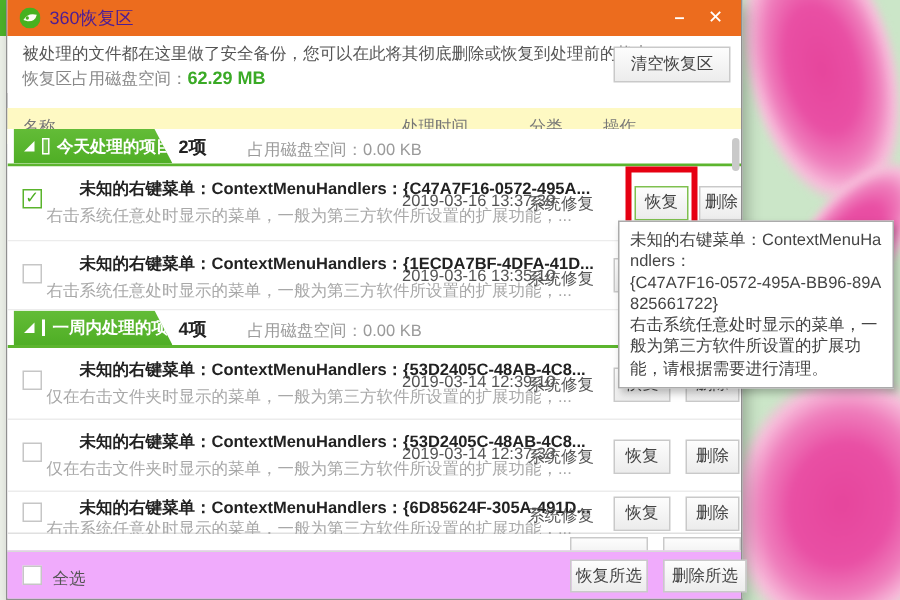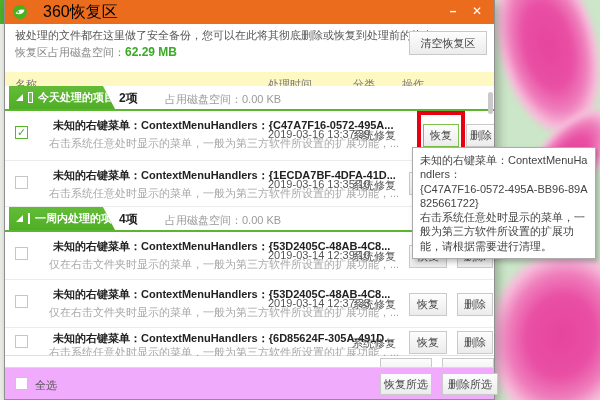--- a/index.html
+++ b/index.html
@@ -15,21 +15,21 @@
 
   .behind-strip { position:absolute; left:0; top:0; width:5px; height:400px; background:#eef2ea; }
   .behind-strip::before { content:""; position:absolute; left:0; top:0; width:5px; height:24px; background:#4db22a; }
 
   
   .window { position:absolute; left:4px; top:0; width:491px; height:400px; background:#fff;
     border:1px solid #8f8f8f; border-top:none; box-shadow:3px 4px 10px rgba(0,0,0,.28); z-index:2; }
 
   .titlebar { position:absolute; left:0; top:0; right:0; height:24px; background:#ec6c1e; display:flex; align-items:center; }
   .titlebar .logo { margin-left:8px; width:14px; height:14px; }
-  .titlebar .apptitle { margin-left:16px; color:#000000; font-size:16px; }
+  .titlebar .apptitle { margin-left:6px; color:#4c1d95; font-size:12px; }
   .winbtn { position:absolute; top:0; width:22px; height:22px; color:#fff; font-size:12px; text-align:center; line-height:22px; cursor:pointer; }
   .win-min { right:30px; font-weight:bold; }
   .win-close { right:6px; }
 
   .intro { position:absolute; left:0; top:24px; right:0; height:38px; background:#fff; }
   .intro .desc { position:absolute; left:10px; top:4px; font-size:11px; color:#555; }
   .intro .diskline { position:absolute; left:10px; top:21px; font-size:11px; color:#888; }
   .intro .diskline b { color:#3aaa26; font-size:12px; }
   .btn { border:1px solid #c9c9c9; background:linear-gradient(#fdfdfd,#ececec); color:#444;
     font-size:11px; text-align:center; cursor:pointer; font-family:inherit; }
@@ -51,21 +51,21 @@
   .gcb { width:11px; height:11px; border:1px solid #fff; background:rgba(255,255,255,.15); margin-right:5px; }
   .gtitle { font-size:11px; font-weight:bold; white-space:nowrap; }
   .gcount { position:absolute; left:114px; top:4px; font-size:12px; font-weight:bold; color:#222; }
   .gdisk  { position:absolute; left:160px; top:6px; font-size:11px; color:#9a9a9a; }
 
   .row { position:relative; border-bottom:1px solid #ececec; background:#fff; }
   .r-h50 { height:50px; } .r-h46 { height:46px; } .r-h48 { height:48px; } .r-h28 { height:28px; border-bottom:1px solid #e0e0e0; }
   .cb { position:absolute; left:10px; top:15px; width:13px; height:13px; border:1px solid #c6c6c6; background:#fff; font-size:11px; line-height:11px; text-align:center; cursor:pointer; }
   .cb.checked { border-color:#5ab42c; color:#4cae20; font-weight:bold; }
   .rtitle { position:absolute; left:48px; top:7px; font-size:11px; font-weight:bold; color:#222; white-space:nowrap; }
-  .rsub   { position:absolute; left:44px; top:25px; font-size:11px; color:#a8a8a8; white-space:nowrap; }
+  .rsub   { position:absolute; left:26px; top:25px; font-size:11px; color:#a8a8a8; white-space:nowrap; }
   .rtime  { position:absolute; left:263px; top:17px; font-size:11px; color:#555; }
   .rcat   { position:absolute; left:347px; top:17px; font-size:11px; color:#555; }
   .btn-restore { position:absolute; left:404px; top:13px; width:38px; height:23px; line-height:21px; }
   .btn-delete  { position:absolute; left:452px; top:13px; width:36px; height:23px; line-height:21px; }
 
   .row1 .btn-restore { left:418px; width:36px; border:1px solid #7fc04f; }
   .row1 .btn-delete  { left:461px; width:30px; }
   .annotation { position:absolute; left:412px; top:0; width:48px; height:48px; border:4px solid #e60012; z-index:6; pointer-events:none; }
 
   .r-h28 .rtitle { top:3px; } .r-h28 .rsub { top:17px; } .r-h28 .cb { top:7px; }

